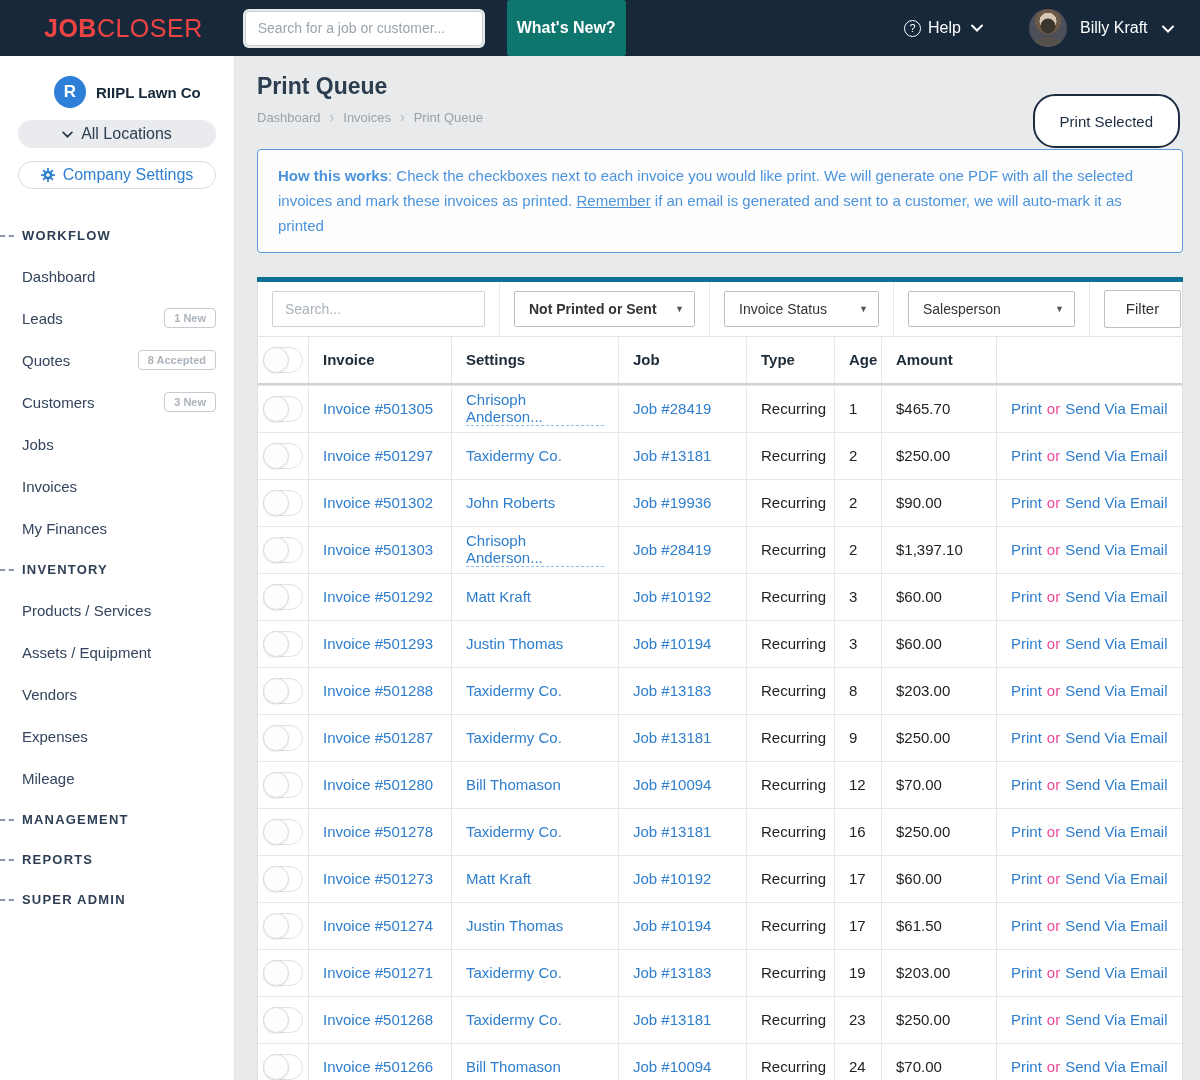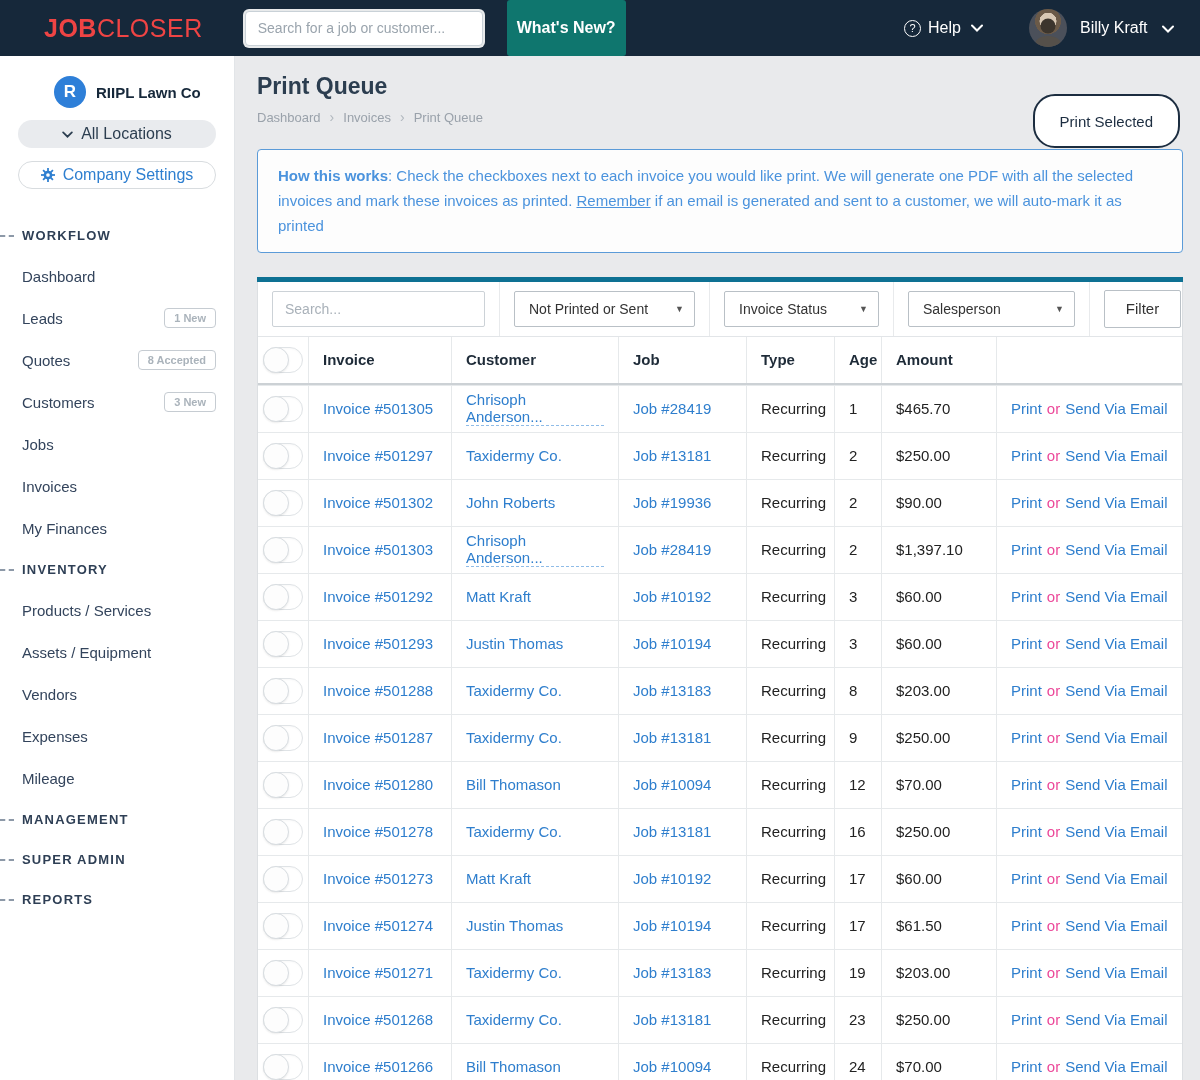--- a/index.html
+++ b/index.html
@@ -53,21 +53,21 @@
   
   .card { margin-top:24px; background:#fff; border:1px solid #dcdfe2; border-top:none; }
   .teal-bar { height:5px; background:#0e7193; margin:0 -1px; }
   .filter-row { display:flex; align-items:center; height:55px; border-bottom:1px solid #e2e5e8; }
   .fsec { height:100%; display:flex; align-items:center; padding:0 14px; border-right:1px solid #e8eaec; }
   .fsec:last-child { border-right:none; flex:1; justify-content:center; }
   .filter-search { width:213px; height:36px; border:1px solid #ccd2d7; border-radius:2px; padding:0 12px; font-size:14px; color:#333; font-family:inherit; }
   .filter-search::placeholder { color:#a9b1b9; }
   .fake-select { height:36px; border:1px solid #b9c0c6; border-radius:2px; background:#fff; display:flex; align-items:center; padding:0 10px 0 14px; font-size:14px; color:#333; cursor:pointer; }
   .fake-select .caret { margin-left:auto; font-size:9px; color:#555; padding-left:14px; }
-  .sel-1 { width:181px; } .sel-2 { width:160px; } .sel-3 { width:169px; }
+  .sel-1 { width:181px;font-weight:bold; } .sel-2 { width:160px; } .sel-3 { width:169px; }
   .btn-filter { width:77px; height:38px; background:#fff; border:1px solid #b9c0c6; border-radius:2px; font-size:15px; color:#333; font-family:inherit; cursor:pointer; }
 
   
   .table { width:100%; }
   .trow { display:flex; border-top:1px solid #e6e9eb; }
   .trow.thead { border-top:none; border-bottom:2px solid #ccd1d5; }
   .td { min-height:46px; display:flex; align-items:center; padding:0 14px; font-size:15px; color:#222; }
   .td + .td { border-left:1px solid #e6e9eb; }
   .thead .td { font-weight:bold; color:#1e2b38; }
   .c0 { width:50px; justify-content:center; padding:0; }
@@ -192,25 +192,25 @@
       </div>
       <div class="nav-item">
         <span>Mileage</span>
       </div>
       <div class="nav-section-header">
         <span class="dash"></span>
         <span>MANAGEMENT</span>
       </div>
       <div class="nav-section-header">
         <span class="dash"></span>
-        <span>SUPER ADMIN</span>
+        <span>REPORTS</span>
       </div>
       <div class="nav-section-header">
         <span class="dash"></span>
-        <span>REPORTS</span>
+        <span>SUPER ADMIN</span>
       </div>
     </div>
 </div>
 
 <div class="main">
 
   <div class="page-head">
     <div class="page-title">Print Queue</div>
     <div class="breadcrumb" id="breadcrumb">
         <span class="crumb">Dashboard</span>
@@ -257,21 +257,21 @@
     </div>
 
     <div class="table">
       <div class="trow thead">
         <div class="td c0">
           <span class="toggle">
               <span class="knob"></span>
             </span>
         </div>
         <div class="td c1">Invoice</div>
-        <div class="td c2">Customer</div>
+        <div class="td c2">Settings</div>
         <div class="td c3">Job</div>
         <div class="td c4">Type</div>
         <div class="td c5">Age</div>
         <div class="td c6">Amount</div>
         <div class="td c7"></div>
       </div>
       <div id="table-body">
           <div class="trow">
             <div class="td c0">
               <span class="toggle">

